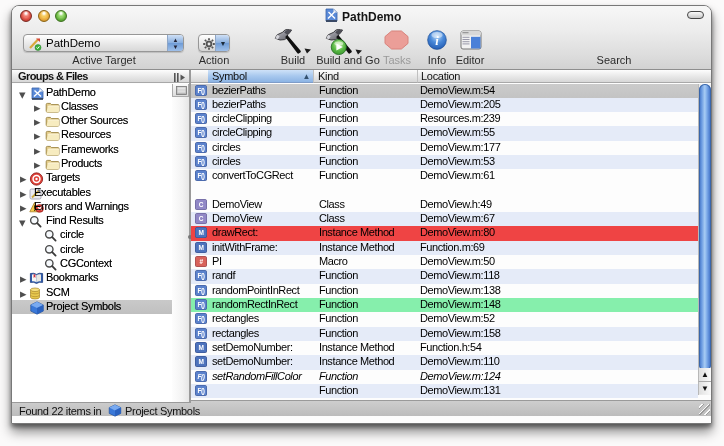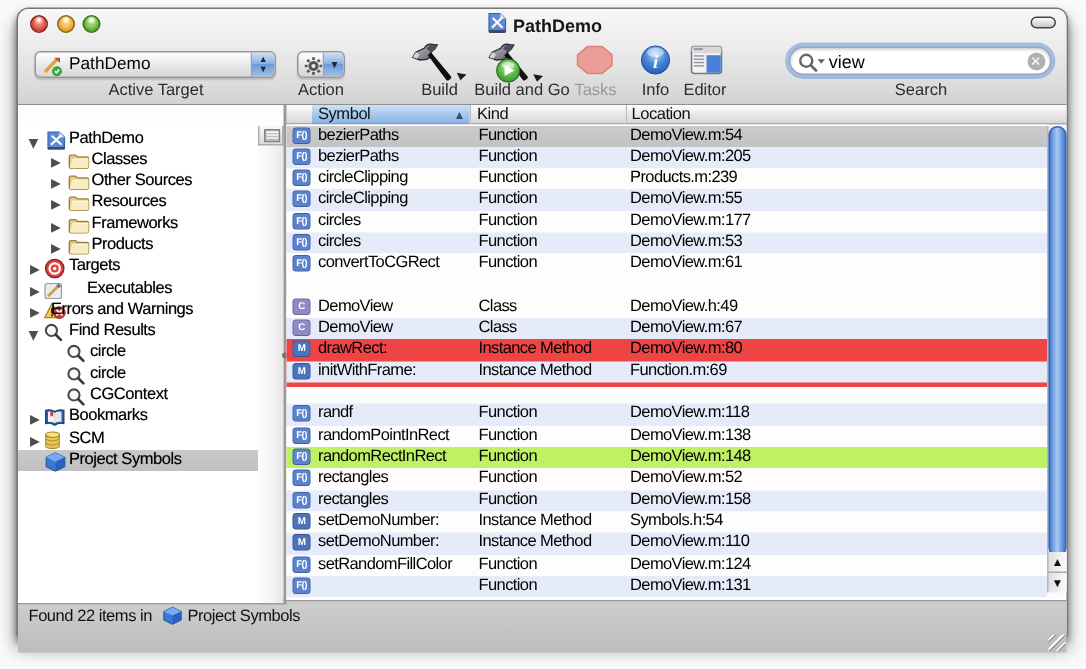--- a/index.html
+++ b/index.html
@@ -44,21 +44,21 @@
 .hdrblue { background:linear-gradient(180deg,#cfe2f8,#a8c8ee 50%,#8cb4e4); border-bottom-color:#7e9cc8; }
 .treepane { position:absolute; left:0; top:78px; width:160px; height:319px; background:#fff; border-bottom:1px solid #9a9a9a; }
 .strip { position:absolute; left:160px; top:78px; width:17px; height:319px; border-bottom:1px solid #9a9a9a;
   background:linear-gradient(90deg,#fdfdfd,#f3f3f3 60%,#e6e6e6); }
 .vdivider { position:absolute; left:176.5px; top:64px; width:2px; height:333px; background:#9a9a9a; }
 .tsel { position:absolute; left:0; width:160px; height:14px;
   background:linear-gradient(180deg,#c9c9c9,#c0c0c0); }
 .disc { position:absolute; font-size:13px; color:#4e4e4e; line-height:11px; }
 .ti { position:absolute; }
 .tlabel { position:absolute; font-size:11px; color:#000; line-height:13px; white-space:nowrap; letter-spacing:-0.3px; text-shadow:0 0 0.5px rgba(20,20,20,0.55); }
-.statusbar { position:absolute; left:0; top:394px; width:699px; height:35px;
+.statusbar { position:absolute; left:0; top:394px; width:699px; height:16px;
   background:linear-gradient(180deg,#cecece,#bcbcbc); border-top:1px solid #9a9a9a;
   font-size:11px; color:#111; letter-spacing:-0.3px; }
 .tbl { position:absolute; left:179px; top:77px; width:507px; height:317px; background:#fdfdfd; }
 .trow { position:absolute; left:179px; width:507px; font-size:11px; color:#000; line-height:13px; letter-spacing:-0.4px; }
 .ric { position:absolute; left:4px; top:1px; width:12px; height:11px; border-radius:2.5px;
   color:#fff; font-size:6.5px; font-weight:bold; text-align:center; line-height:11px;
   box-shadow:inset 0 0 0 0.5px rgba(0,0,40,0.35); }
 .c1 { position:absolute; left:21px; top:-0.5px; }
 .c2 { position:absolute; left:128px; top:-0.5px; }
 .c3 { position:absolute; left:229px; top:-0.5px; }
@@ -181,40 +181,39 @@
       <rect x="1" y="1" width="20" height="18" rx="2" fill="#f2f2f2" stroke="#777"></rect>
       <rect x="1" y="1" width="20" height="4.5" rx="2" fill="#d8d8d8"></rect>
       <rect x="2.5" y="2.2" width="6" height="1" fill="#888"></rect>
       <rect x="2.5" y="6.8" width="7" height="1" fill="#99a"></rect>
       <rect x="2.5" y="9" width="7" height="1" fill="#99a"></rect>
       <rect x="2.5" y="11.2" width="7" height="1" fill="#99a"></rect>
       <rect x="2.5" y="13.4" width="7" height="1" fill="#99a"></rect>
       <rect x="11" y="6.8" width="9.5" height="11.7" fill="#4a80d8"></rect>
     </svg>
 
-    <div class="search">
-      <svg class="abs" style="left:5px;top:3px" width="19" height="13" viewBox="0 0 19 13">
-        <circle cx="5.5" cy="5.5" r="4" fill="none" stroke="#666" stroke-width="1.6"></circle>
-        <path d="M8.6 8.6 L12 12" stroke="#666" stroke-width="1.8" stroke-linecap="round"></path>
-        <path d="M13 4.5 L18 4.5 L15.5 7.5 Z" fill="#666"></path>
-      </svg>
-      <span class="txt">view</span>
-      <div class="clr">✕</div>
-    </div>
 
     <div class="tlbl" style="left:42px;">Active Target</div>
     <div class="tlbl" style="left:152px;">Action</div>
     <div class="tlbl" style="left:231px;">Build</div>
     <div class="tlbl" style="left:286px;">Build and Go</div>
     <div class="tlbl" style="left:335px;color:#9a9a9a;">Tasks</div>
     <div class="tlbl" style="left:375px;">Info</div>
     <div class="tlbl" style="left:408px;">Editor</div>
     <div class="tlbl" style="left:552px;">Search</div>
   </div>
 
+  <div class="hdr" style="left:0px;width:177px;">
+        <span class="abs" style="left:6px;font-weight:bold;letter-spacing:-0.6px;">Groups &amp; Files</span>
+    <svg class="abs" style="left:161px;top:1.5px" width="13" height="11" viewBox="0 0 13 11">
+      <rect x="1" y="1" width="1.6" height="9" fill="#555"></rect>
+          <rect x="4" y="1" width="1.6" height="9" fill="#555"></rect>
+      <path d="M7.5 2.5 L12 5.5 L7.5 8.5 Z" fill="#555"></path>
+    </svg>
+  </div>
   <div class="hdr" style="left:179px;width:17px;"></div>
   <div class="hdr hdrblue" style="left:196px;width:105px;">
         <span class="abs" style="left:4px;">Symbol</span>
     <span class="abs" style="right:3px;top:2px;font-size:8px;color:#33506e;">▲</span>
       </div>
   <div class="hdr" style="left:405px;width:294px;border-left:1px solid #c0c0c0;">
         <span class="abs" style="left:3px;">Location</span>
       </div>
   <div class="hdr" style="left:301px;width:104px;border-left:1px solid #c0c0c0;">
         <span class="abs" style="left:4px;">Kind</span>
@@ -294,21 +293,21 @@
 <circle cx="6.5" cy="6.5" r="2.5" fill="#e04038"></circle>
 <circle cx="6.5" cy="6.5" r="1.1" fill="#fff"></circle>
 </svg>
         <span class="tlabel" style="left:34px;top:165px">Targets</span>
 <span class="disc" style="left:8px;top:182px">▸</span>
         <svg class="ti" style="left:17px;top:181px" width="13" height="13" viewBox="0 0 13 13">
 <rect x="1" y="2" width="11" height="10" rx="1.5" fill="#eaeaf0" stroke="#9a9aa8" stroke-width="0.8"></rect>
 <path d="M3 10.5 L10 3.5" stroke="#c8a83c" stroke-width="1.8"></path>
 <path d="M9.2 2.8 L11 4.4" stroke="#707078" stroke-width="2"></path>
 </svg>
-        <span class="tlabel" style="left:46px;top:180px">Executables</span>
+        <span class="tlabel" style="left:22px;top:180px">Executables</span>
 <span class="disc" style="left:8px;top:196px">▸</span>
         <svg class="ti" style="left:17px;top:195px" width="15" height="13" viewBox="0 0 15 13">
 <path d="M5.5 1.5 L10.4 10.8 L0.8 10.8 Z" fill="#f6c94a" stroke="#a8802a" stroke-width="0.8"></path>
 <rect x="5" y="4.4" width="1.3" height="3.4" fill="#4a3a10"></rect>
 <rect x="5" y="8.6" width="1.3" height="1.3" fill="#4a3a10"></rect>
 <circle cx="10.6" cy="7.4" r="3.9" fill="#d83830" stroke="#8c1f1c" stroke-width="0.6"></circle>
 <path d="M8.6 5.6 L12.6 9.2 M12.6 5.6 L8.6 9.2" stroke="#fff" stroke-width="1.1"></path>
 </svg>
         <span class="tlabel" style="left:22px;top:194px">Errors and Warnings</span>
 <span class="disc" style="left:7px;top:211px">▾</span>
@@ -367,21 +366,21 @@
 <div class="trow" style="top:92px;height:14px;background:#e5ebf8;">
         <span class="ric" style="background:#5b82cc;">F()</span>
         <span class="c1">bezierPaths</span>
         <span class="c2">Function</span>
         <span class="c3">DemoView.m:205</span>
       </div>
 <div class="trow" style="top:106px;height:14px;background:#fdfdfd;">
         <span class="ric" style="background:#5b82cc;">F()</span>
         <span class="c1">circleClipping</span>
         <span class="c2">Function</span>
-        <span class="c3">Products.m:239</span>
+        <span class="c3">Resources.m:239</span>
       </div>
 <div class="trow" style="top:120px;height:15px;background:#e5ebf8;">
         <span class="ric" style="background:#5b82cc;">F()</span>
         <span class="c1">circleClipping</span>
         <span class="c2">Function</span>
         <span class="c3">DemoView.m:55</span>
       </div>
 <div class="trow" style="top:135px;height:14px;background:#fdfdfd;">
         <span class="ric" style="background:#5b82cc;">F()</span>
         <span class="c1">circles</span>
@@ -417,33 +416,39 @@
         <span class="c1">drawRect:</span>
         <span class="c2">Instance Method</span>
         <span class="c3">DemoView.m:80</span>
       </div>
 <div class="trow" style="top:235px;height:14px;background:#e5ebf8;">
         <span class="ric" style="background:#4d73bd;">M</span>
         <span class="c1">initWithFrame:</span>
         <span class="c2">Instance Method</span>
         <span class="c3">Function.m:69</span>
       </div>
+<div class="trow" style="top:249px;height:14px;background:#fdfdfd;">
+        <span class="ric" style="background:#d8625b;">#</span>
+        <span class="c1">PI</span>
+        <span class="c2">Macro</span>
+        <span class="c3">DemoView.m:50</span>
+      </div>
 <div class="trow" style="top:263px;height:15px;background:#e5ebf8;">
         <span class="ric" style="background:#5b82cc;">F()</span>
         <span class="c1">randf</span>
         <span class="c2">Function</span>
         <span class="c3">DemoView.m:118</span>
       </div>
 <div class="trow" style="top:278px;height:14px;background:#fdfdfd;">
         <span class="ric" style="background:#5b82cc;">F()</span>
         <span class="c1">randomPointInRect</span>
         <span class="c2">Function</span>
         <span class="c3">DemoView.m:138</span>
       </div>
-<div class="trow" style="top:292px;height:26px;background:#bef264;">
+<div class="trow" style="top:292px;height:26px;background:#86efac;">
         <span class="ric" style="background:#5b82cc;">F()</span>
         <span class="c1">randomRectInRect</span>
         <span class="c2">Function</span>
         <span class="c3">DemoView.m:148</span>
       </div>
 <div class="trow" style="top:306px;height:15px;background:#fdfdfd;">
         <span class="ric" style="background:#5b82cc;">F()</span>
         <span class="c1">rectangles</span>
         <span class="c2">Function</span>
         <span class="c3">DemoView.m:52</span>
@@ -451,29 +456,29 @@
 <div class="trow" style="top:321px;height:14px;background:#e5ebf8;">
         <span class="ric" style="background:#5b82cc;">F()</span>
         <span class="c1">rectangles</span>
         <span class="c2">Function</span>
         <span class="c3">DemoView.m:158</span>
       </div>
 <div class="trow" style="top:335px;height:14px;background:#fdfdfd;">
         <span class="ric" style="background:#4d73bd;">M</span>
         <span class="c1">setDemoNumber:</span>
         <span class="c2">Instance Method</span>
-        <span class="c3">Symbols.h:54</span>
+        <span class="c3">Function.h:54</span>
       </div>
 <div class="trow" style="top:349px;height:15px;background:#e5ebf8;">
         <span class="ric" style="background:#4d73bd;">M</span>
         <span class="c1">setDemoNumber:</span>
         <span class="c2">Instance Method</span>
         <span class="c3">DemoView.m:110</span>
       </div>
-<div class="trow" style="top:364px;height:14px;background:#fdfdfd;">
+<div class="trow" style="top:364px;height:14px;background:#fdfdfd;font-style:italic;">
         <span class="ric" style="background:#5b82cc;">F()</span>
         <span class="c1">setRandomFillColor</span>
         <span class="c2">Function</span>
         <span class="c3">DemoView.m:124</span>
       </div>
 <div class="trow" style="top:378px;height:14px;background:#e5ebf8;">
         <span class="ric" style="background:#5b82cc;">F()</span>
         <span class="c2">Function</span>
         <span class="c3">DemoView.m:131</span>
       </div>

